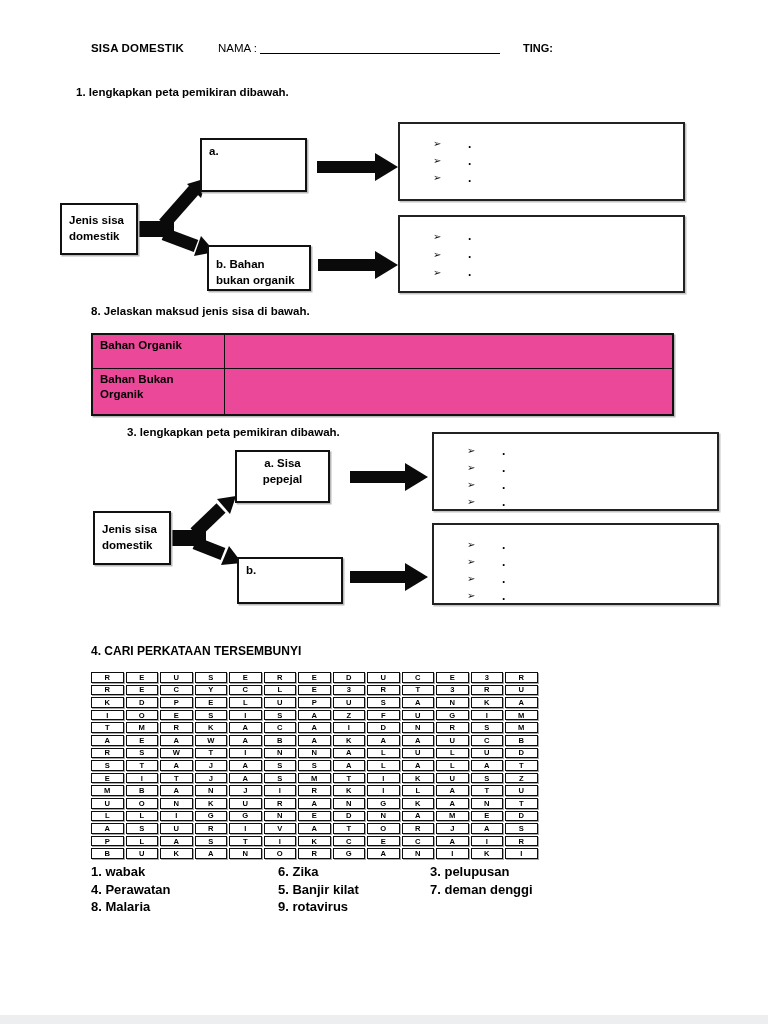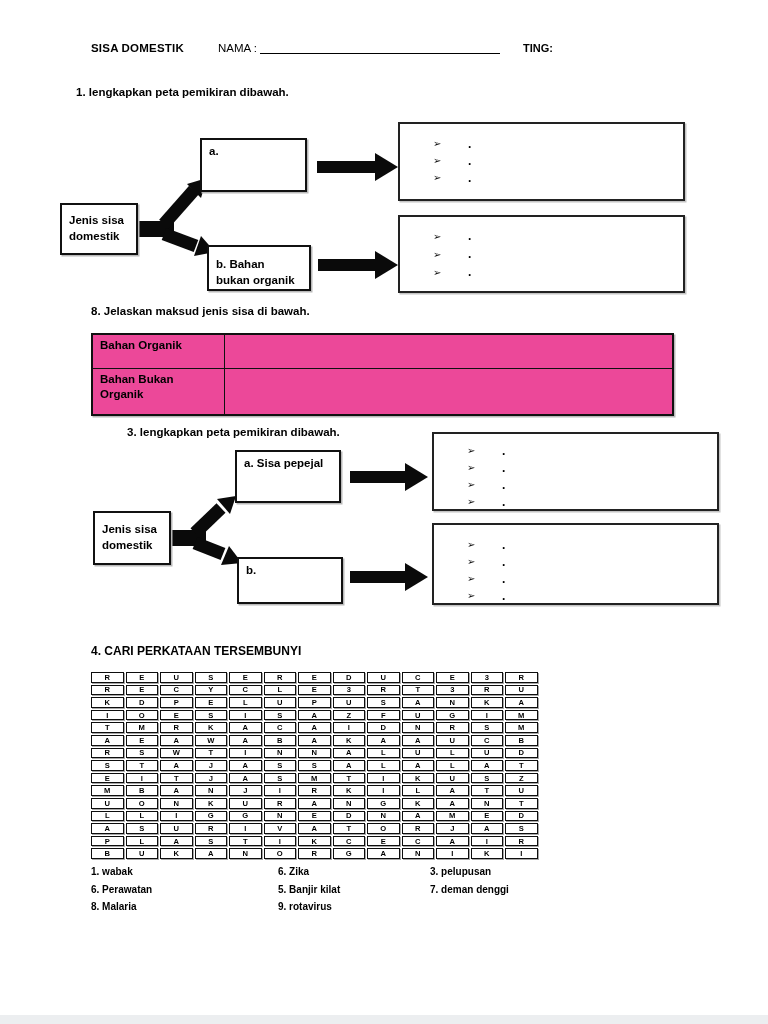--- a/index.html
+++ b/index.html
@@ -69,21 +69,21 @@
     border:1px solid #0d0d0d; background:#fff;
     display:flex; align-items:center; justify-content:center;
     font-size:7.6px; font-weight:700;
     box-shadow:1px 1px 0 #a8a8a8;
   }
 
   .word-list {
     position:absolute; left:91px; top:864px; width:560px;
     display:grid; grid-template-columns:187px 152px auto;
     row-gap:1.5px;
-    font-size:10px; font-weight:700; line-height:16px;
+    font-size:13px; font-weight:700; line-height:16px;
   }
 
   .page-bottom-edge { left:0; top:1015px; width:768px; height:9px; background:#eceef0; }
 </style>
 </head>
 <body>
 
 <div class="abs hdr-title">SISA DOMESTIK</div>
 <div class="abs hdr-name">
   <span>NAMA :</span>
@@ -163,21 +163,21 @@
   <line x1="30" y1="93" x2="56" y2="68" stroke-width="13"></line>
   <polygon points="71,56 65,74 52,59"></polygon>
   <line x1="30" y1="103" x2="58" y2="114" stroke-width="13"></line>
   <polygon points="77,123 56,125 64,106"></polygon>
   <rect class="shaft" x="185" y="31" width="55" height="12"></rect>
   <polygon points="263,37 240,23 240,51"></polygon>
   <rect class="shaft" x="185" y="131" width="55" height="12"></rect>
   <polygon points="263,137 240,123 240,151"></polygon>
 </svg>
 
-<div class="wbox" style="left:235px; top:450px; width:106px; height:53px;">
+<div class="wbox" style="left:235px; top:450px; width:95px; height:53px;text-align:center;">
   <span class="pre">a. Sisa pepejal</span>
 </div>
 <div class="bigbox" style="left:432px; top:432px; width:287px; height:79px; padding-top:8px;">
   <div class="bullet-line">
       <span class="b-marker">➢</span>
       <span class="b-dot">.</span>
     </div>
   <div class="bullet-line">
       <span class="b-marker">➢</span>
       <span class="b-dot">.</span>
@@ -416,20 +416,20 @@
     <div class="ws-cell">N</div>
     <div class="ws-cell">I</div>
     <div class="ws-cell">K</div>
     <div class="ws-cell">I</div>
   </div>
 
 <div class="word-list">
   <span>1. wabak</span>
   <span>6. Zika</span>
   <span>3. pelupusan</span>
-  <span>6. Perawatan</span>
+  <span>4. Perawatan</span>
   <span>5. Banjir kilat</span>
   <span>7. deman denggi</span>
   <span>8. Malaria</span>
   <span>9. rotavirus</span>
 </div>
 
 <div class="abs page-bottom-edge"></div>
 
 </body></html>

